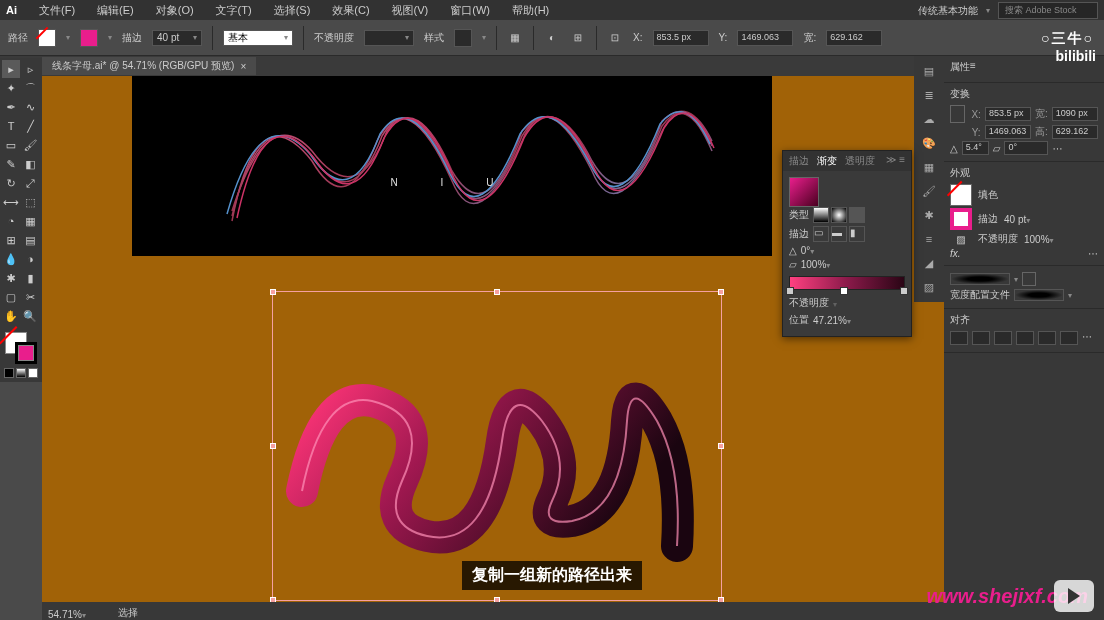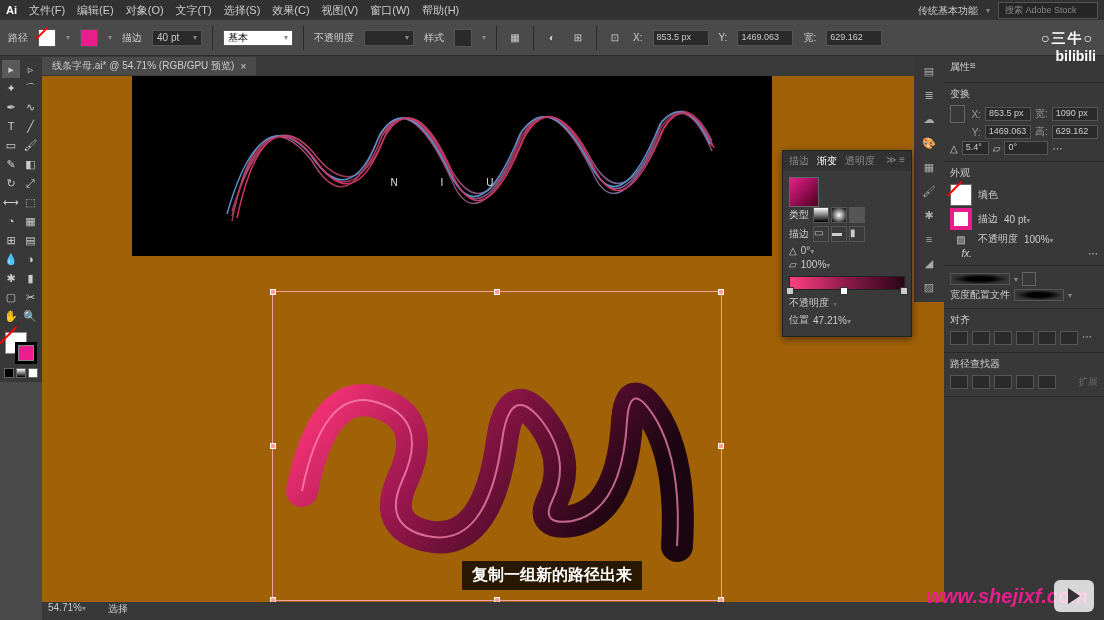--- a/index.html
+++ b/index.html
@@ -1,17 +1,17 @@
 <!DOCTYPE html>
 <html><head>
 <meta charset="utf-8">
 <style>
 *{margin:0;padding:0;box-sizing:border-box;font-family:"Microsoft YaHei",sans-serif;font-size:10px;color:#ccc}
 body{background:#4a4a4a;width:1104px;height:620px;overflow:hidden;position:relative}
-.menubar{background:#323232;height:20px;display:flex;align-items:center;padding:0 6px;gap:12px}
+.menubar{background:#323232;height:20px;display:flex;align-items:center;padding:0 6px;gap:22px}
 .menubar>span{font-size:11px;cursor:pointer}
 .ai-logo{color:#fff;font-weight:bold;font-size:12px}
 .topright{position:absolute;right:6px;top:2px;display:flex;gap:8px;align-items:center}
 .search-box{background:#262626;border:1px solid #555;padding:1px 6px;font-size:9px;color:#888;width:100px}
 .optbar{background:#4a4a4a;height:36px;border-bottom:1px solid #2a2a2a;display:flex;align-items:center;padding:0 8px;gap:10px;font-size:9px}
 .optbar .sw{width:18px;height:18px;background:#2a2a2a;border:1px solid #555}
 .optbar .dd{background:#2a2a2a;border:1px solid #555;padding:1px 4px;min-width:50px;height:16px;display:flex;align-items:center;justify-content:space-between}
 .optbar .inp{background:#2a2a2a;border:1px solid #555;padding:1px 3px;width:56px;height:16px;font-size:9px}
 .optbar .sep{width:1px;height:24px;background:#2a2a2a}
 .optbar .icon-btn{width:16px;height:16px;display:flex;align-items:center;justify-content:center;cursor:pointer}
@@ -54,21 +54,21 @@
 .gp-hdr{display:flex;gap:8px;padding:3px 6px;background:#323232;font-size:9px}
 .gp-hdr span{cursor:pointer;color:#888}
 .gp-hdr span.act{color:#fff}
 .gp-body{padding:6px}
 .gp-preview{width:30px;height:30px;background:linear-gradient(135deg,#e91e8c,#4a0020);border:1px solid #666;float:left;margin-right:6px}
 .gp-row{display:flex;align-items:center;gap:4px;margin:3px 0;font-size:9px;clear:both}
 .gp-types{display:flex;gap:2px}
 .gp-types>div{width:16px;height:16px;border:1px solid #555;cursor:pointer}
 .gp-slider{height:14px;background:linear-gradient(90deg,#ff4080,#8b1a4a,#2a0515);margin:6px 0;position:relative;border:1px solid #222}
 .gp-stop{position:absolute;bottom:-6px;width:8px;height:8px;background:#ccc;border:1px solid #333;transform:translateX(-50%)}
-.statusbar{position:absolute;left:42px;right:160px;bottom:0;height:18px;background:#383838;display:flex;align-items:flex-start;padding:0 6px;font-size:9px;}
+.statusbar{position:absolute;left:42px;right:160px;bottom:0;height:18px;background:#383838;display:flex;align-items:flex-end;padding:0 6px;font-size:9px;gap:10px}
 .subtitle{position:absolute;bottom:30px;left:50%;transform:translateX(-50%);background:rgba(0,0,0,.75);color:#fff;padding:4px 10px;font-size:16px;font-weight:bold}
 .watermark-top{position:absolute;right:10px;top:30px;color:#fff;font-size:14px;font-weight:bold;letter-spacing:2px}
 .watermark-bili{position:absolute;right:8px;top:48px;color:#fff;font-size:14px;font-weight:bold}
 .watermark-url{position:absolute;right:16px;bottom:12px;color:#e91e8c;font-size:20px;font-weight:bold;font-style:italic}
 .play-overlay{position:absolute;right:10px;bottom:8px;width:40px;height:32px;background:rgba(255,255,255,.8);border-radius:6px;display:flex;align-items:center;justify-content:center}
 .play-overlay::after{content:"";border-left:12px solid #333;border-top:8px solid transparent;border-bottom:8px solid transparent}
 .brush-preview{width:60px;height:12px;background:radial-gradient(ellipse,#000 30%,transparent 70%);border:1px solid #555}
 .arr{font-size:8px;color:#888}
 </style>
 </head>
@@ -335,21 +335,21 @@
       <div class="stroke-sw" style="border-color:#e91e8c"></div>
       <span>描边</span>
       <div class="dd" style="width:50px"><span>40 pt</span><span class="arr">▾</span></div>
     </div>
     <div class="row">
       <span style="width:22px;text-align:center">▨</span>
       <span>不透明度</span>
       <div class="dd" style="width:50px"><span>100%</span><span class="arr">▾</span></div>
     </div>
     <div class="row">
-      <span style="width:22px;text-align:right;font-style:italic">fx.</span>
+      <span style="width:22px;text-align:left;font-style:italic">fx.</span>
       <span style="margin-left:auto">⋯</span>
     </div>
   </div>
   <div class="panel">
     <div class="prow">
       <div class="brush-preview"></div>
       <span class="arr">▾</span>
       <div style="width:14px;height:14px;border:1px solid #666"></div>
     </div>
     <div class="prow">
@@ -363,33 +363,20 @@
         <span>对齐</span>
       </div>
     <div class="icons-row">
       <div></div>
         <div></div>
         <div></div>
         <div></div>
         <div></div>
         <div></div>
       <span>⋯</span>
-    </div>
-  </div>
-  <div class="panel">
-    <div class="panel-hdr">
-        <span>路径查找器</span>
-      </div>
-    <div class="icons-row">
-      <div></div>
-        <div></div>
-        <div></div>
-        <div></div>
-        <div></div>
-      <span style="margin-left:auto;color:#666">扩展</span>
     </div>
   </div>
 </div>
 
 <div class="statusbar">
   <div class="dd" style="width:60px"><span>54.71%</span><span class="arr">▾</span></div>
   <span>选择</span>
 </div>
 
 <div class="subtitle">复制一组新的路径出来</div>

